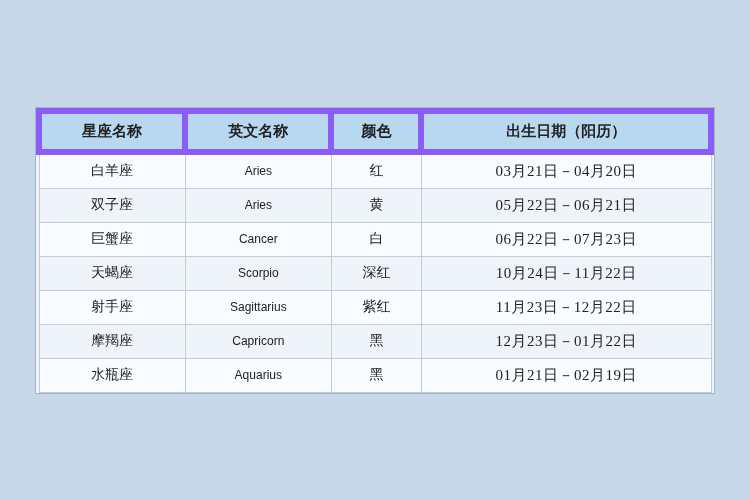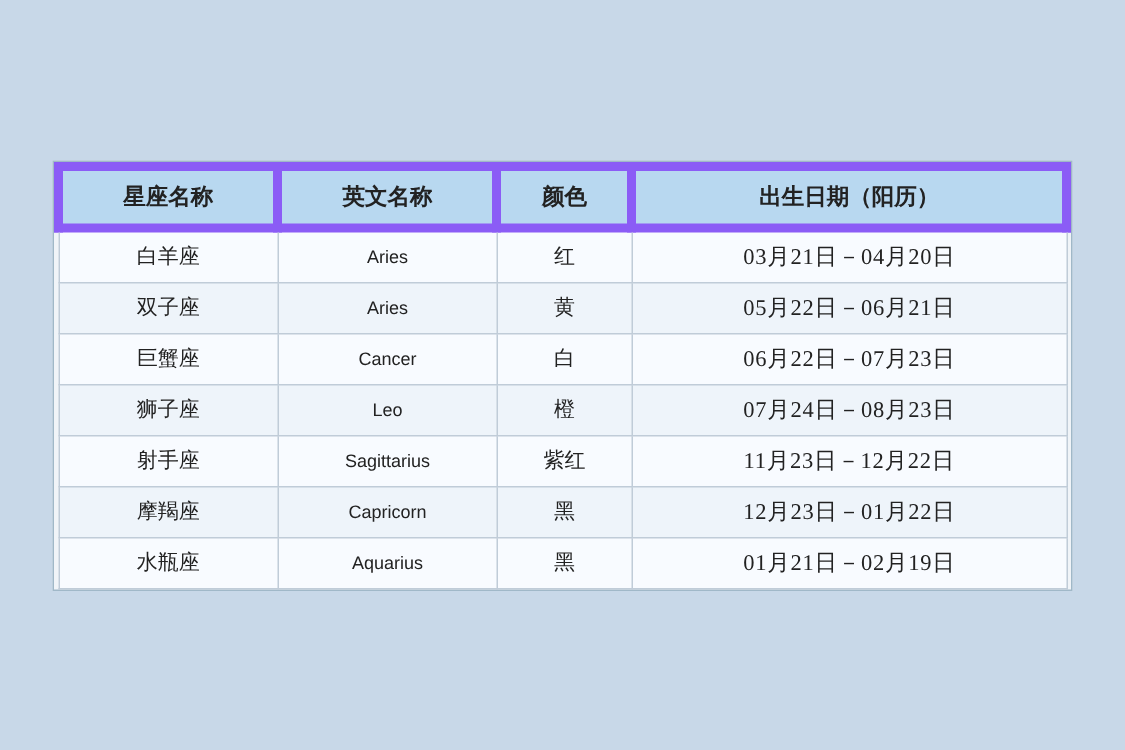--- a/index.html
+++ b/index.html
@@ -95,24 +95,24 @@
           <td>黄</td>
           <td>05月22日－06月21日</td>
         </tr>
         <tr>
           <td>巨蟹座</td>
           <td>Cancer</td>
           <td>白</td>
           <td>06月22日－07月23日</td>
         </tr>
         <tr>
-          <td>狮子座</td>
-          <td>Leo</td>
-          <td>橙</td>
-          <td>07月24日－08月23日</td>
+          <td>天蝎座</td>
+          <td>Scorpio</td>
+          <td>深红</td>
+          <td>10月24日－11月22日</td>
         </tr>
         <tr>
           <td>射手座</td>
           <td>Sagittarius</td>
           <td>紫红</td>
           <td>11月23日－12月22日</td>
         </tr>
         <tr>
           <td>摩羯座</td>
           <td>Capricorn</td>

